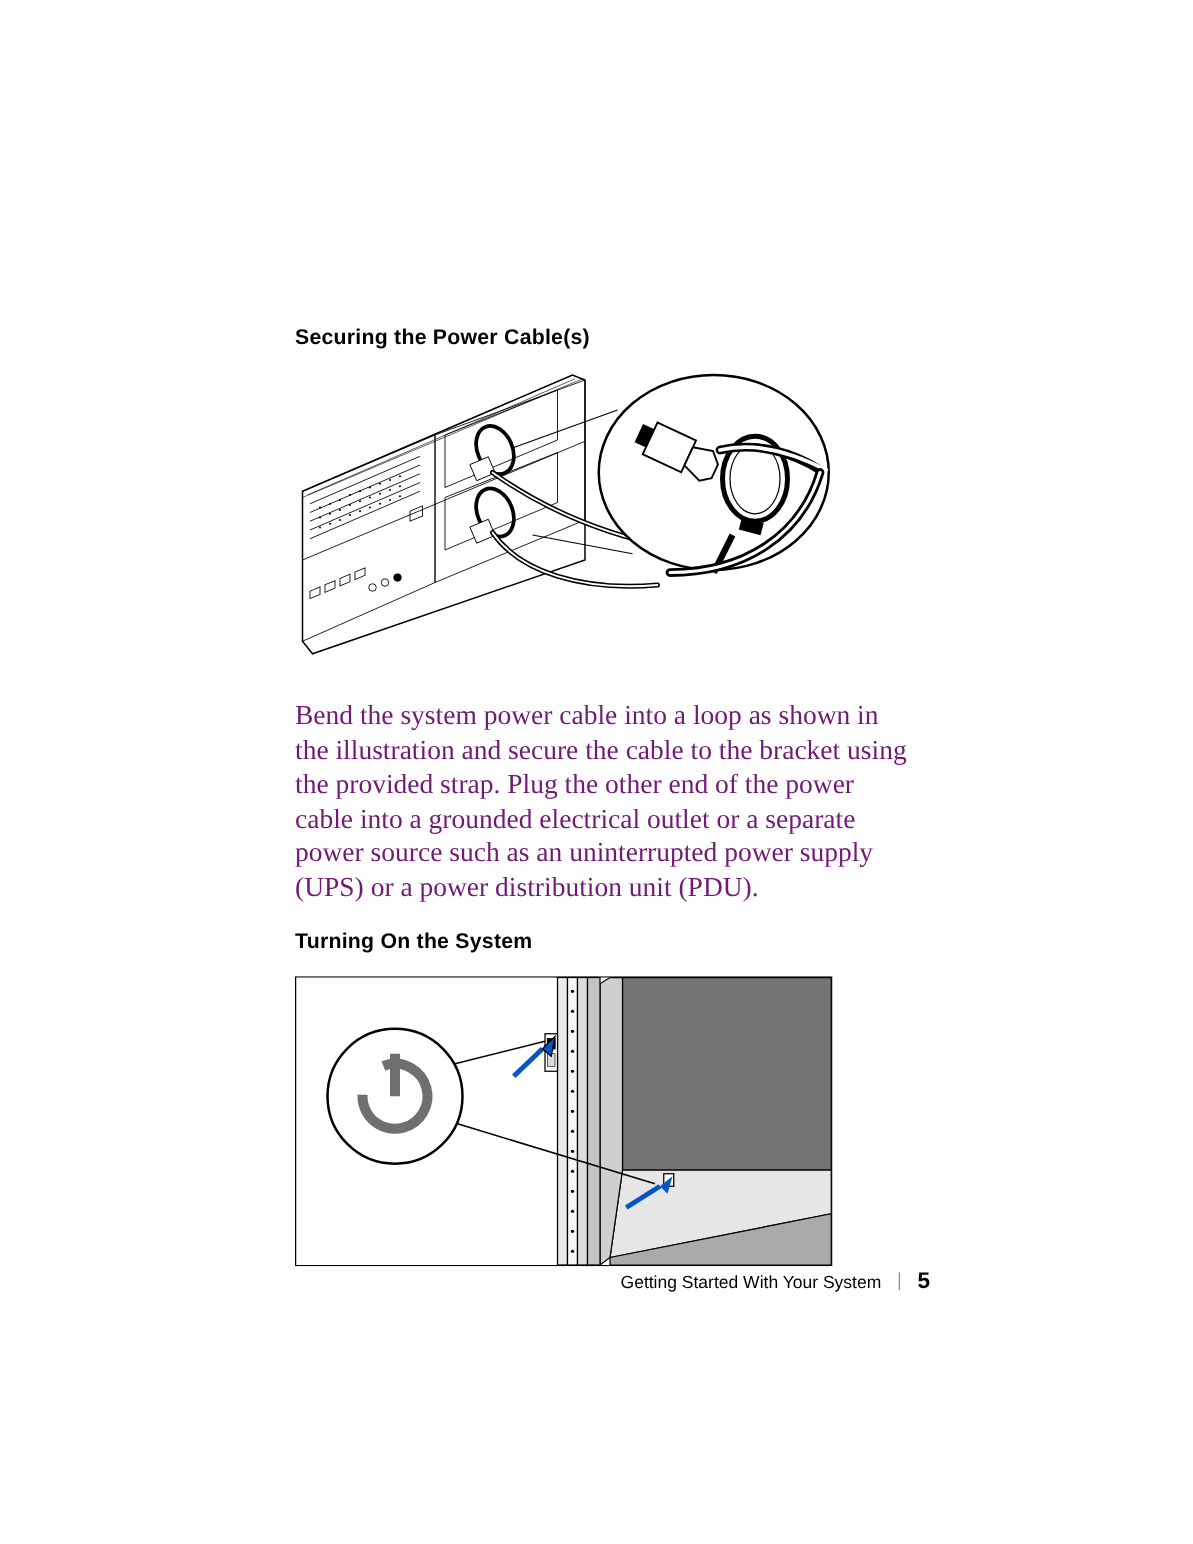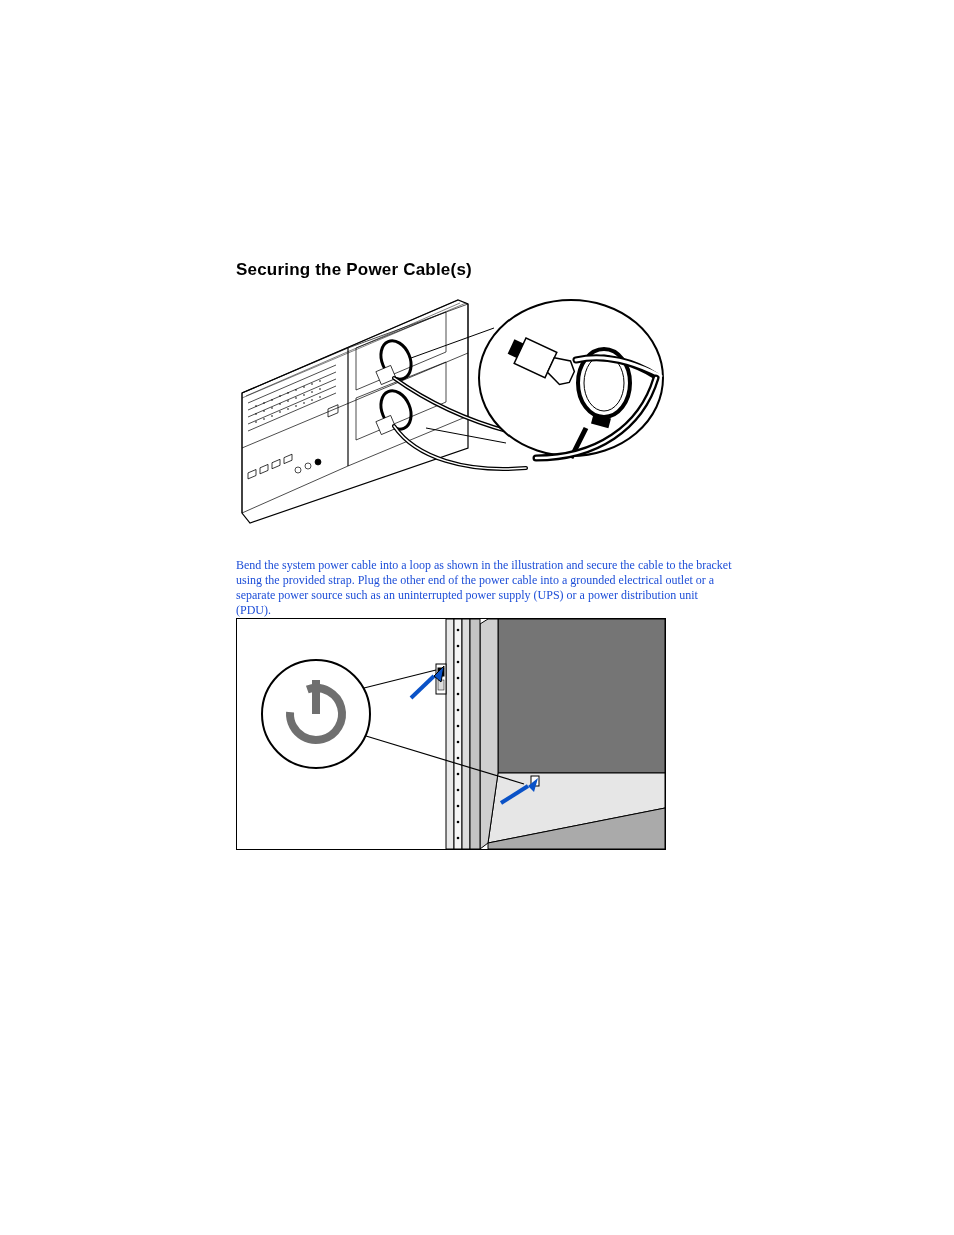--- a/index.html
+++ b/index.html
@@ -32,23 +32,23 @@
   }
   .figure {
     margin: 0 0 24px 0;
     display: block;
   }
   .figure svg {
     display: block;
   }
   .body-text {
     font-family: Georgia, 'Times New Roman', serif;
-    font-size: 12px;
+    font-size: 22px;
     line-height: 1.25;
-    color: #1d4ed8;
+    color: #701a75;
     margin: 0 0 0 0;
     text-align: left;
     max-width: 498px;
   }
   .body-text.after-fig1 {
     margin-top: 0;
   }
   .body-text.after-fig2 {
     margin-top: 0;
   }
@@ -209,20 +209,21 @@
           <path d="M420 80 C 405 130, 360 160, 300 160" stroke="#fff" stroke-width="2.5" fill="none" stroke-linecap="round"></path>
 
           <rect x="356" y="118" width="18" height="10" fill="#000" transform="rotate(15 365 123)"></rect>
         </g>
       </g>
     </svg>
   </div>
 
   <p class="body-text after-fig1">Bend the system power cable into a loop as shown in the illustration and secure the cable to the bracket using the provided strap. Plug the other end of the power cable into a grounded electrical outlet or a separate power source such as an uninterrupted power supply (UPS) or a power distribution unit (PDU).</p>
 
+  <div class="heading second">Turning On the System</div>
 
   <div class="figure">
     <svg width="430" height="232" viewBox="0 0 430 232">
 
       <rect x="0.5" y="0.5" width="429" height="231" fill="#fff" stroke="#000" stroke-width="1"></rect>
 
       <g>
 
         <polygon points="262,1 429,1 429,155 262,155" fill="#757575" stroke="#000" stroke-width="1"></polygon>
 
@@ -285,14 +286,19 @@
           <rect x="76" y="62" width="8" height="34" fill="#6f6f6f"></rect>
         </g>
 
         <line x1="128" y1="70" x2="200" y2="52" stroke="#000" stroke-width="1.2"></line>
         <line x1="130" y1="118" x2="288" y2="166" stroke="#000" stroke-width="1.2"></line>
       </g>
     </svg>
   </div>
 
 
+  <div class="footer">
+    <span class="title">Getting Started With Your System</span>
+    <span class="sep"></span>
+    <span class="pagenum">5</span>
+  </div>
 
 </div>
 
 </body></html>

